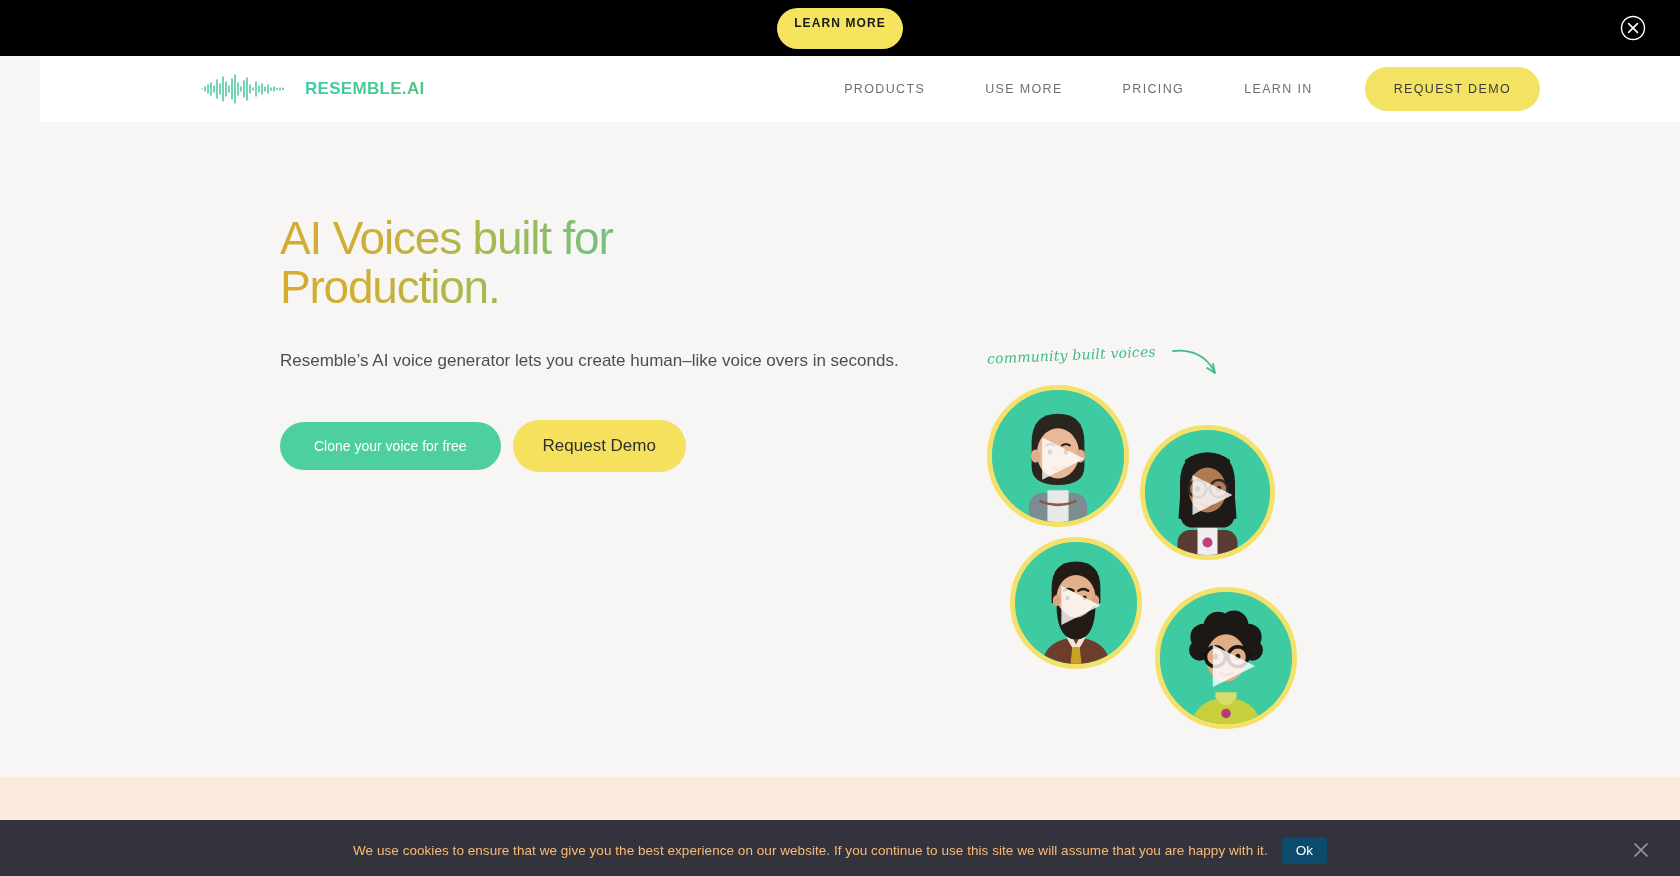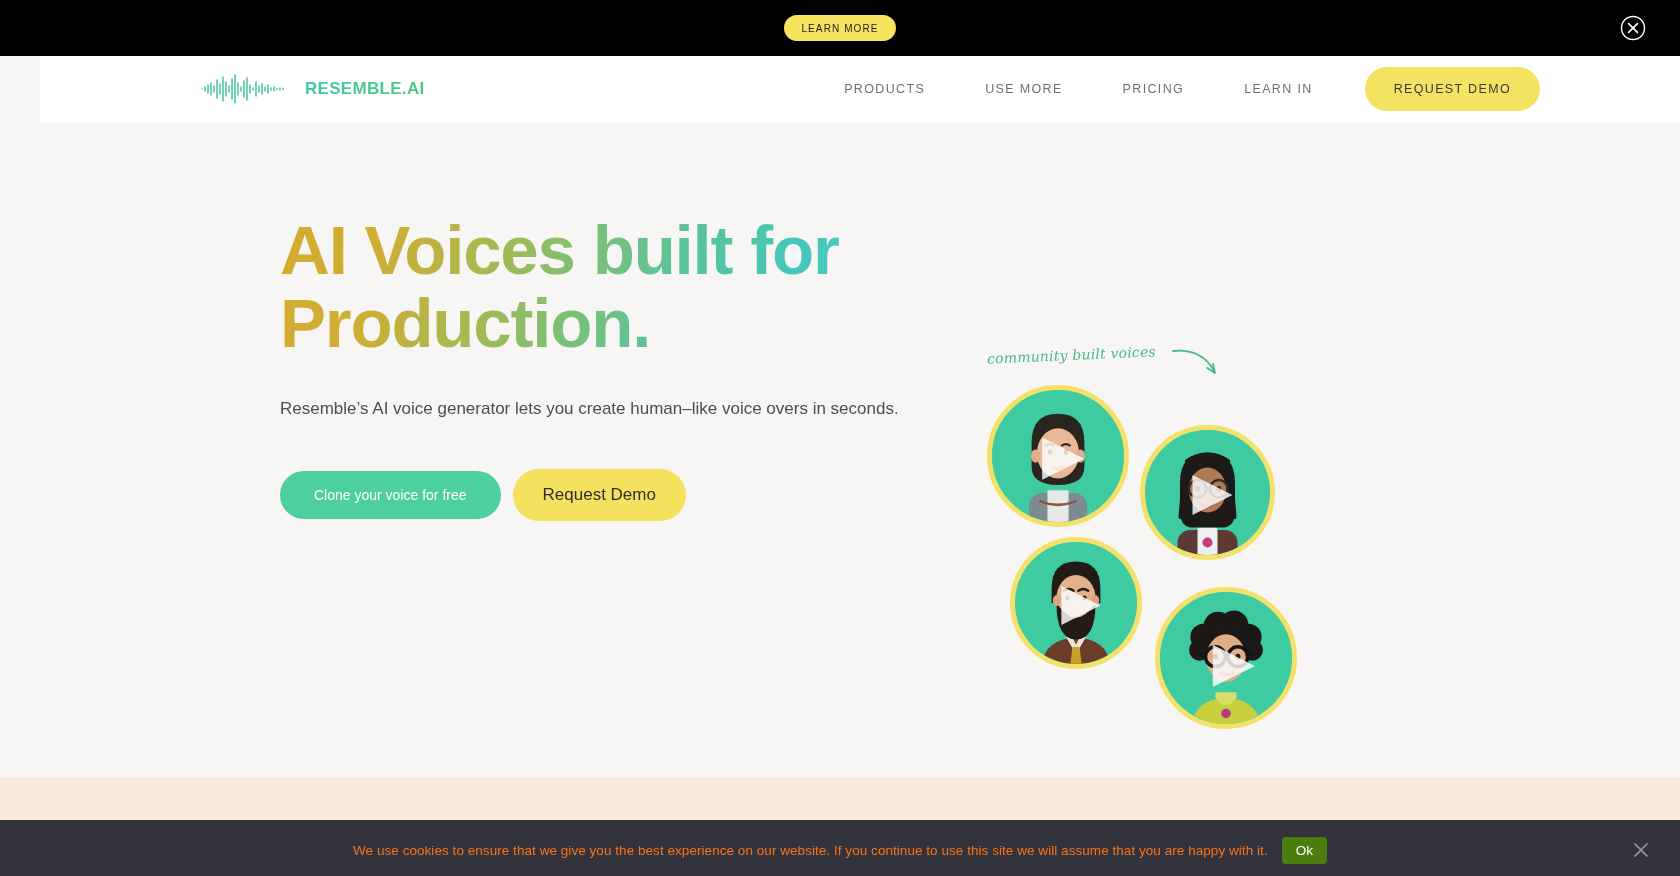--- a/index.html
+++ b/index.html
@@ -25,24 +25,24 @@
   }
   .promo-text {
     color: #ffffff;
     font-size: 15.5px;
     font-weight: 700;
     letter-spacing: 0.1px;
   }
   .promo-cta {
     background: #f6e35e;
     color: #1a1a1a;
-    font-size: 10px;
-    font-weight: 400;
+    font-size: 12px;
+    font-weight: 700;
     letter-spacing: 1.1px;
-    padding: 8px 17px 7px;
+    padding: 8px 17px 19px;
     border-radius: 999px;
     border: none;
     cursor: pointer;
     font-family: "Liberation Sans", sans-serif;
   }
   .promo-close {
     position: absolute;
     right: 34px;
     top: 50%;
     transform: translateY(-50%);
@@ -113,22 +113,22 @@
 
   
   .hero {
     height: 655px;
     background: #f7f6f4;
     position: relative;
     padding-left: 280px;
     padding-top: 92px;
   }
   .hero-headline {
-    font-size: 69px;
-    font-weight: 700;
+    font-size: 46px;
+    font-weight: 400;
     line-height: 1.06;
     letter-spacing: -1.2px;
     max-width: 620px;
     background: linear-gradient(108deg,
         #d6ab2e 0%,
         #cfae34 16%,
         #a9b84f 33%,
         #7cc077 48%,
         #5cc39a 62%,
         #49c6b4 76%,
@@ -219,26 +219,26 @@
   .cookie-bar {
     position: relative;
     height: 60px;
     background: #32333c;
     display: flex;
     align-items: center;
     justify-content: center;
     gap: 14px;
   }
   .cookie-text {
-    color: #f97316;
+    color: #fdba74;
     font-size: 13.5px;
     letter-spacing: 0.05px;
   }
   .cookie-ok {
-    background: #4d7c0f;
+    background: #0c4a6e;
     color: #ffffff;
     font-size: 13.5px;
     border: none;
     border-radius: 4px;
     padding: 6px 14px;
     cursor: pointer;
     font-family: "Liberation Sans", sans-serif;
   }
   .cookie-close {
     position: absolute;

